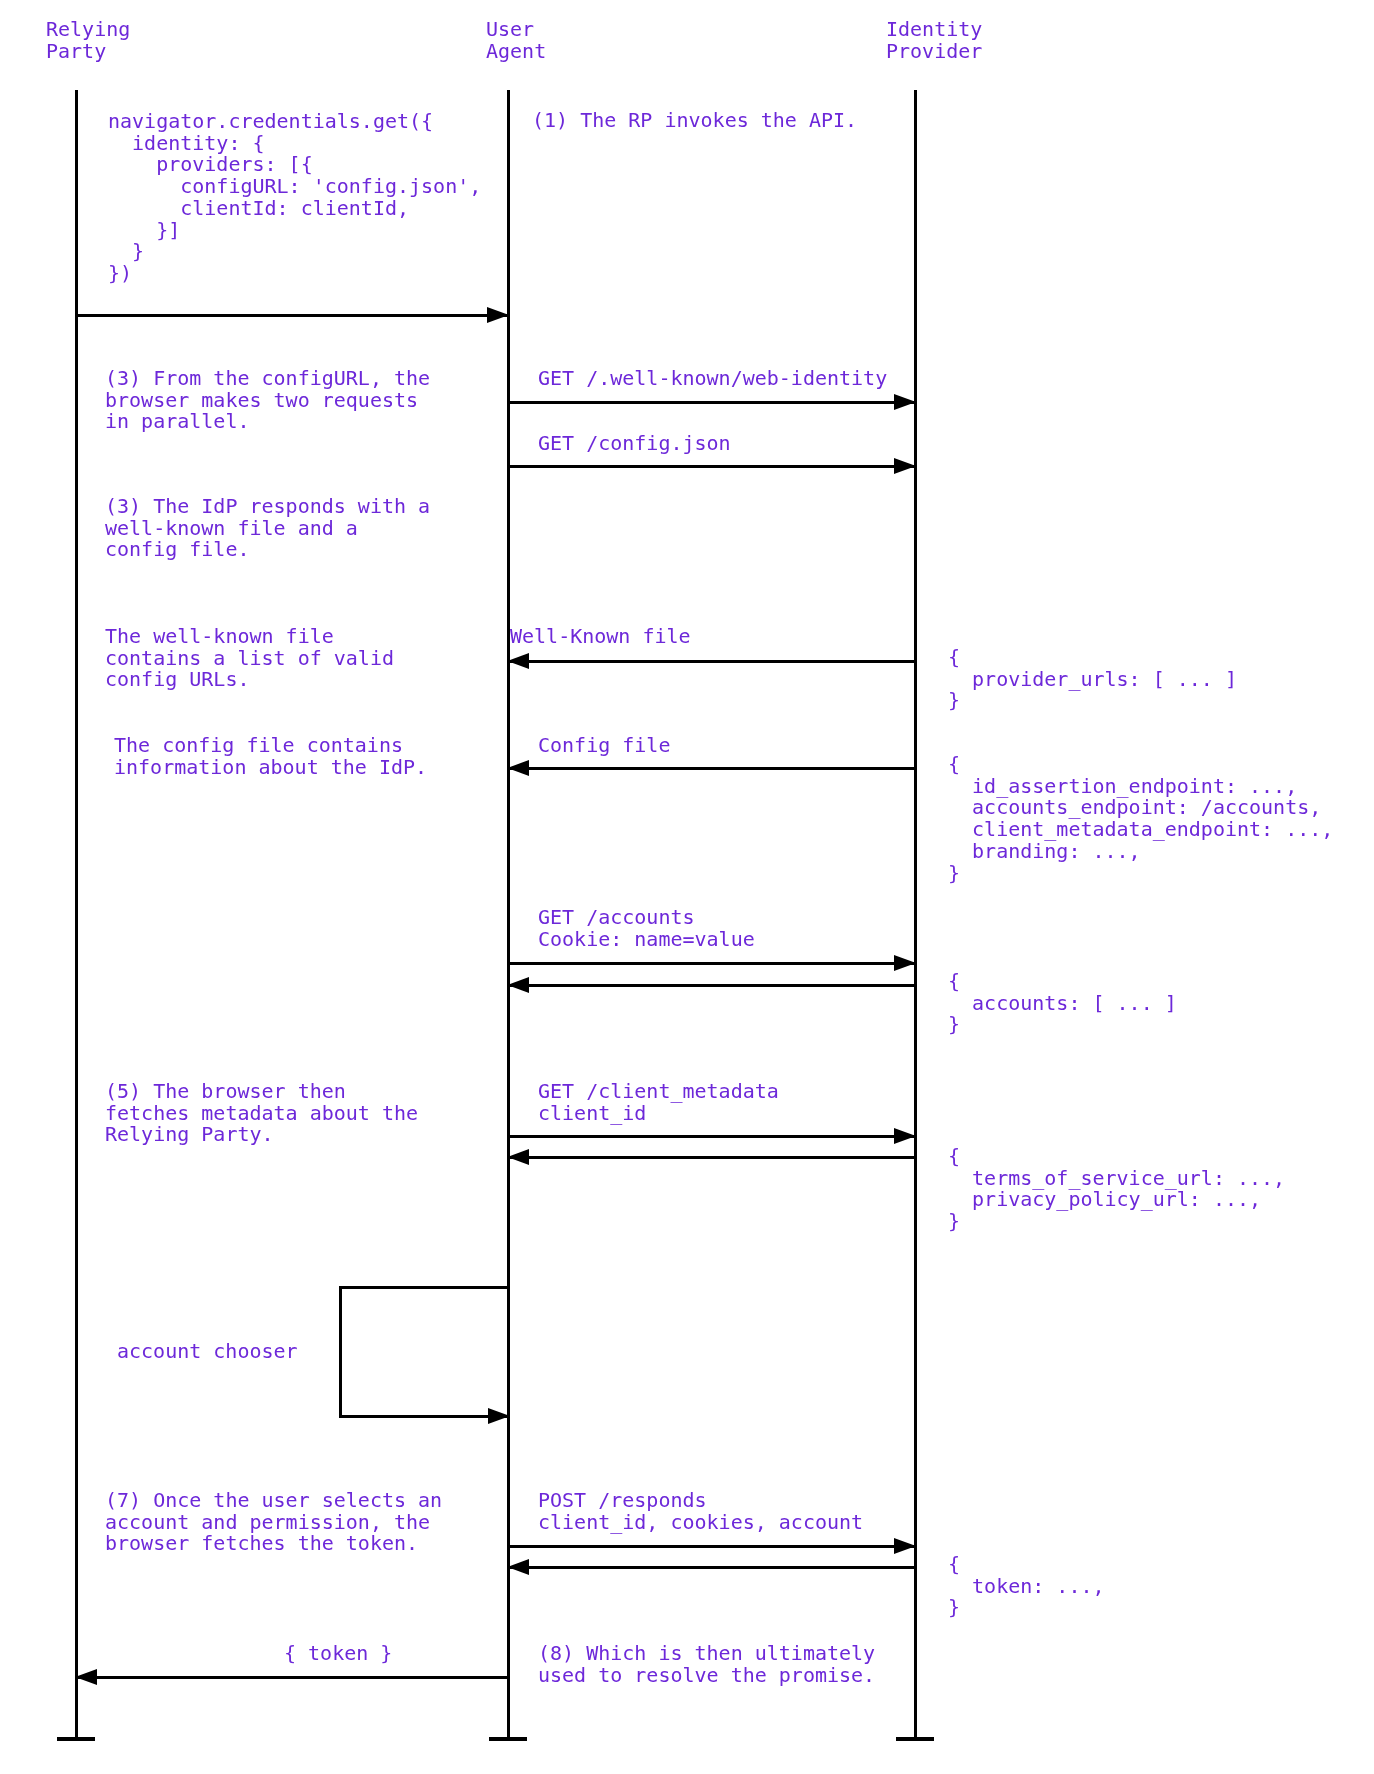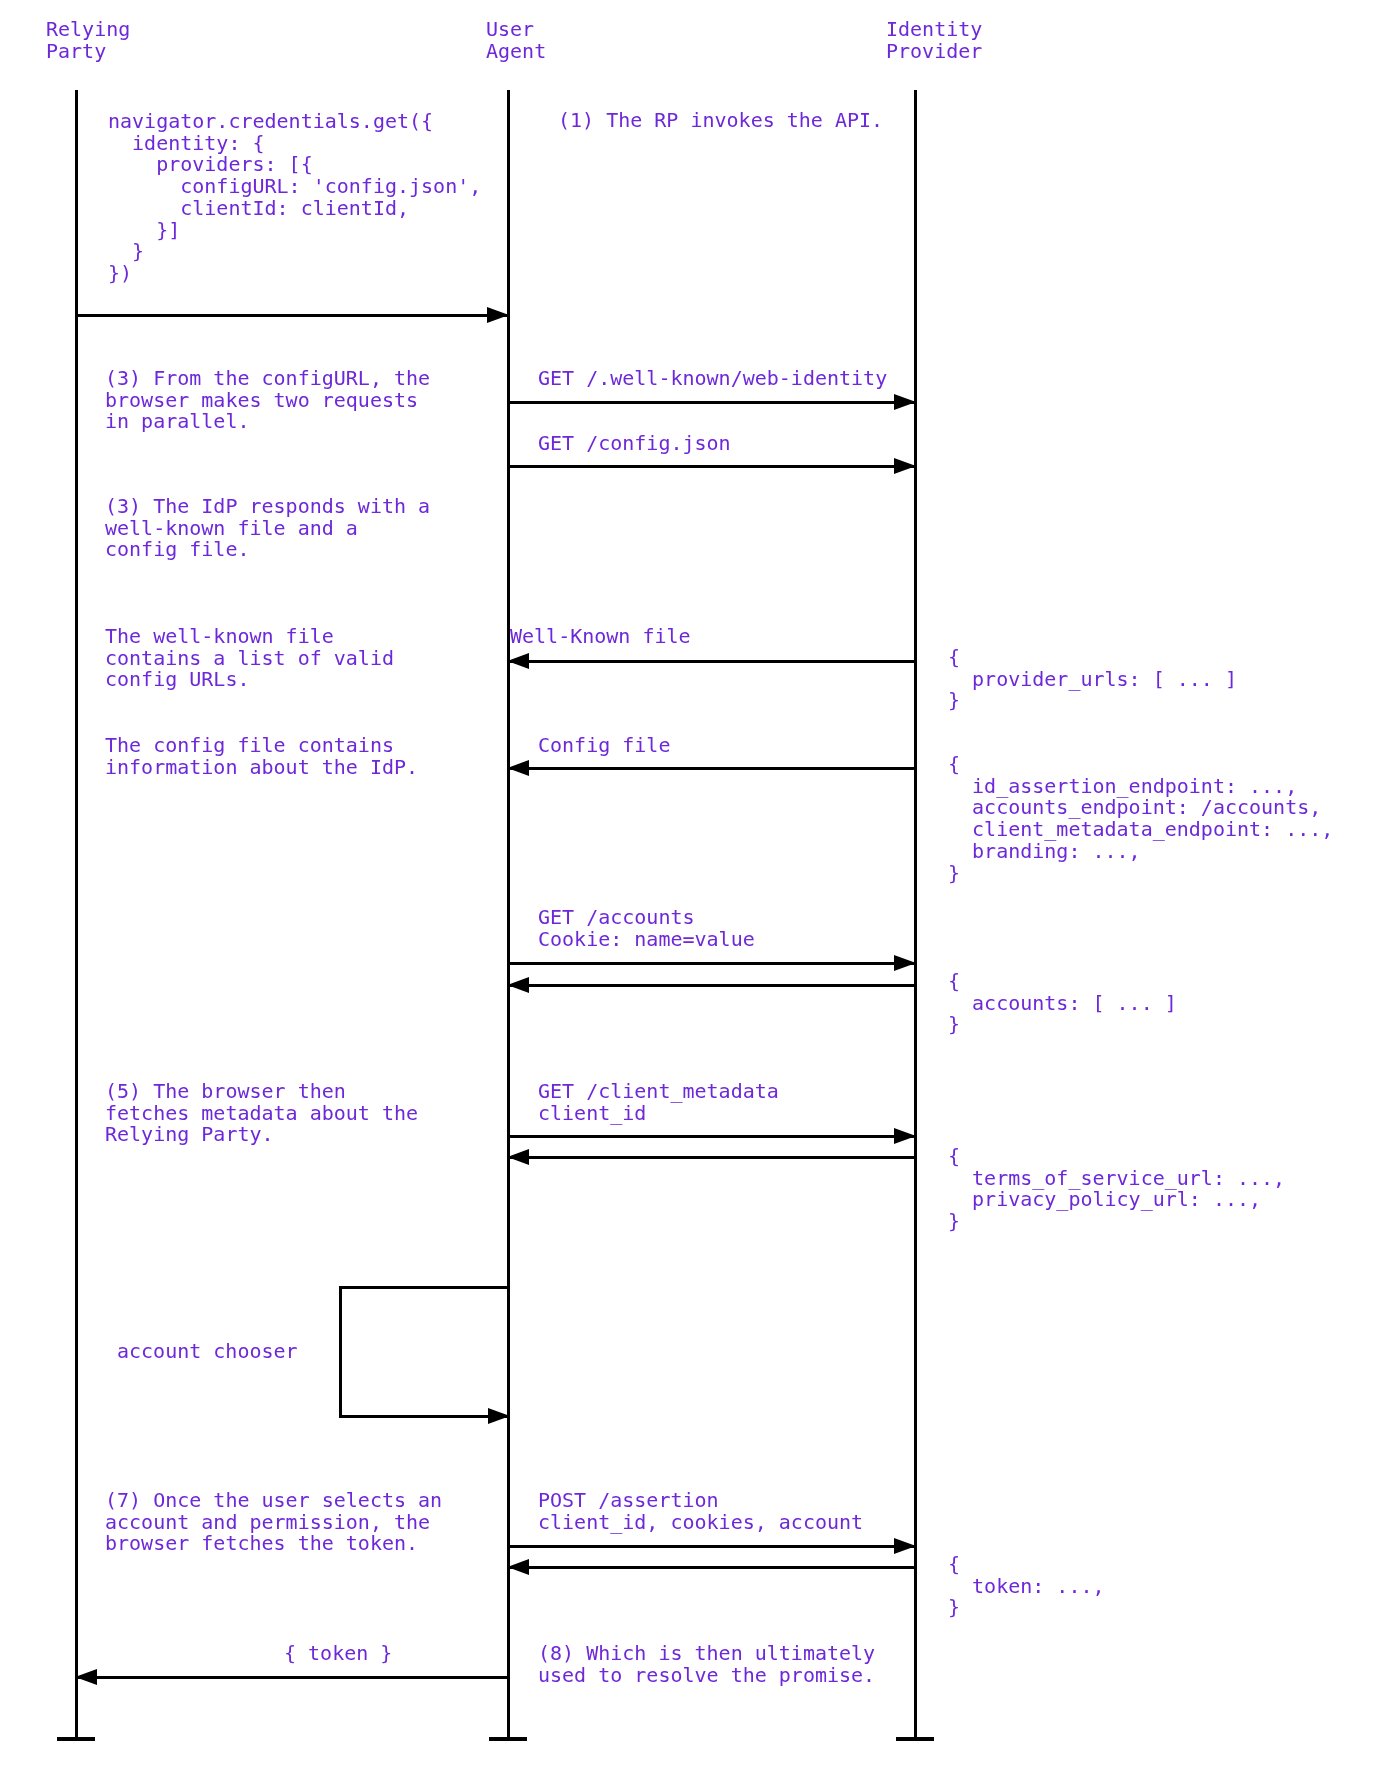--- a/index.html
+++ b/index.html
@@ -69,21 +69,21 @@
   <div class="tick" style="left:896px;top:1737px"></div>
 
   <div class="t" style="left:108px;top:111px">navigator.credentials.get({
   identity: {
     providers: [{
       configURL: 'config.json',
       clientId: clientId,
     }]
   }
 })</div>
-  <div class="t" style="left:558px;top:110px">(1) The RP invokes the API.</div>
+  <div class="t" style="left:532px;top:110px">(1) The RP invokes the API.</div>
   <div class="arr" style="left:76px;top:314px;width:432px">
       <span class="head-r"></span>
     </div>
 
   <div class="t" style="left:105px;top:368px">(3) From the configURL, the
 browser makes two requests
 in parallel.</div>
   <div class="t" style="left:538px;top:368px">GET /.well-known/web-identity</div>
   <div class="arr" style="left:508px;top:401px;width:407px">
       <span class="head-r"></span>
@@ -101,21 +101,21 @@
 contains a list of valid
 config URLs.</div>
   <div class="t" style="left:510px;top:626px">Well-Known file</div>
   <div class="arr" style="left:508px;top:660px;width:407px">
       <span class="head-l"></span>
     </div>
   <div class="t" style="left:948px;top:647px">{
   provider_urls: [ ... ]
 }</div>
 
-  <div class="t" style="left:105px;top:735px">The config file contains
+  <div class="t" style="left:114px;top:735px">The config file contains
 information about the IdP.</div>
   <div class="t" style="left:538px;top:735px">Config file</div>
   <div class="arr" style="left:508px;top:767px;width:407px">
       <span class="head-l"></span>
     </div>
   <div class="t" style="left:948px;top:754px">{
   id_assertion_endpoint: ...,
   accounts_endpoint: /accounts,
   client_metadata_endpoint: ...,
   branding: ...,
@@ -152,21 +152,21 @@
   <div class="t" style="left:117px;top:1341px">account chooser</div>
   <div class="arr" style="left:339px;top:1286px;width:170px"></div>
   <div class="vseg" style="left:339px;top:1286px;height:132px"></div>
   <div class="arr" style="left:339px;top:1415px;width:170px">
       <span class="head-r"></span>
     </div>
 
   <div class="t" style="left:105px;top:1490px">(7) Once the user selects an
 account and permission, the
 browser fetches the token.</div>
-  <div class="t" style="left:538px;top:1490px">POST /assertion
+  <div class="t" style="left:538px;top:1490px">POST /responds
 client_id, cookies, account</div>
   <div class="arr" style="left:508px;top:1545px;width:407px">
       <span class="head-r"></span>
     </div>
   <div class="arr" style="left:508px;top:1566px;width:407px">
       <span class="head-l"></span>
     </div>
   <div class="t" style="left:948px;top:1554px">{
   token: ...,
 }</div>

